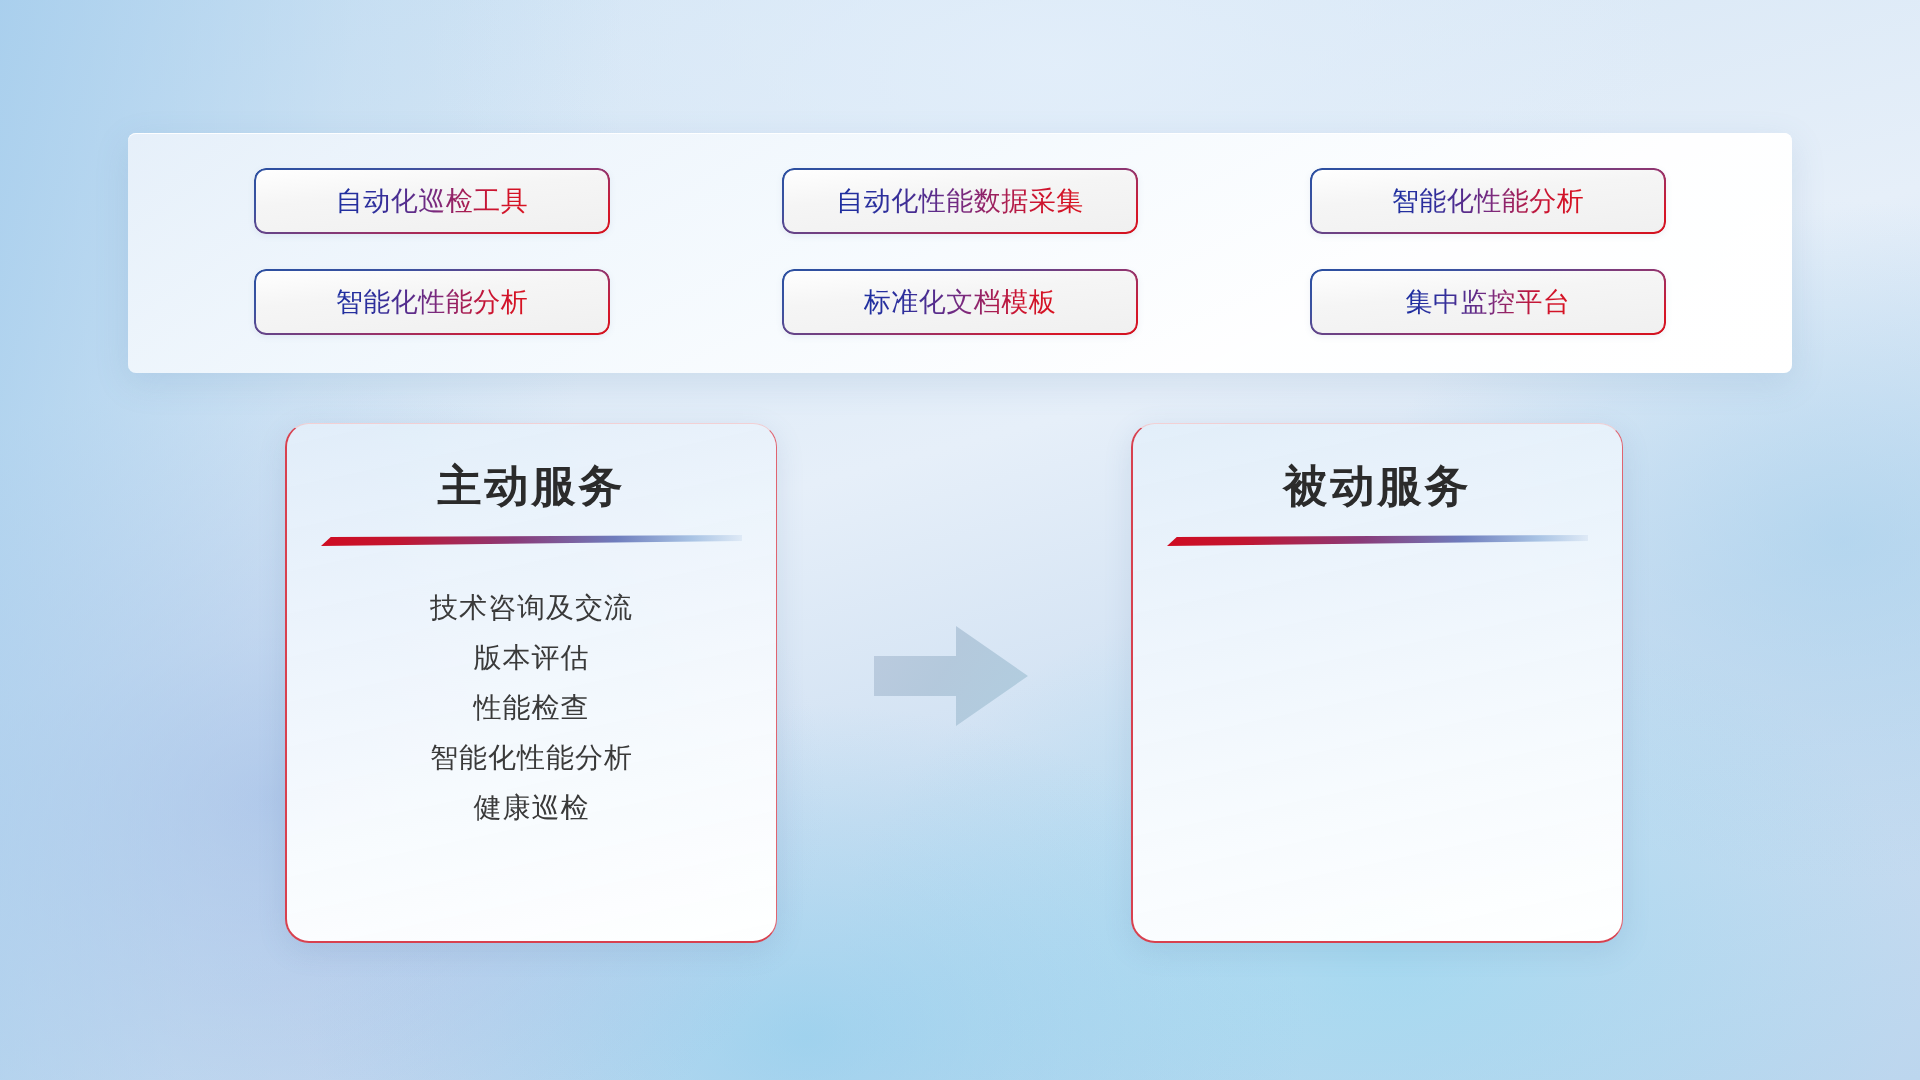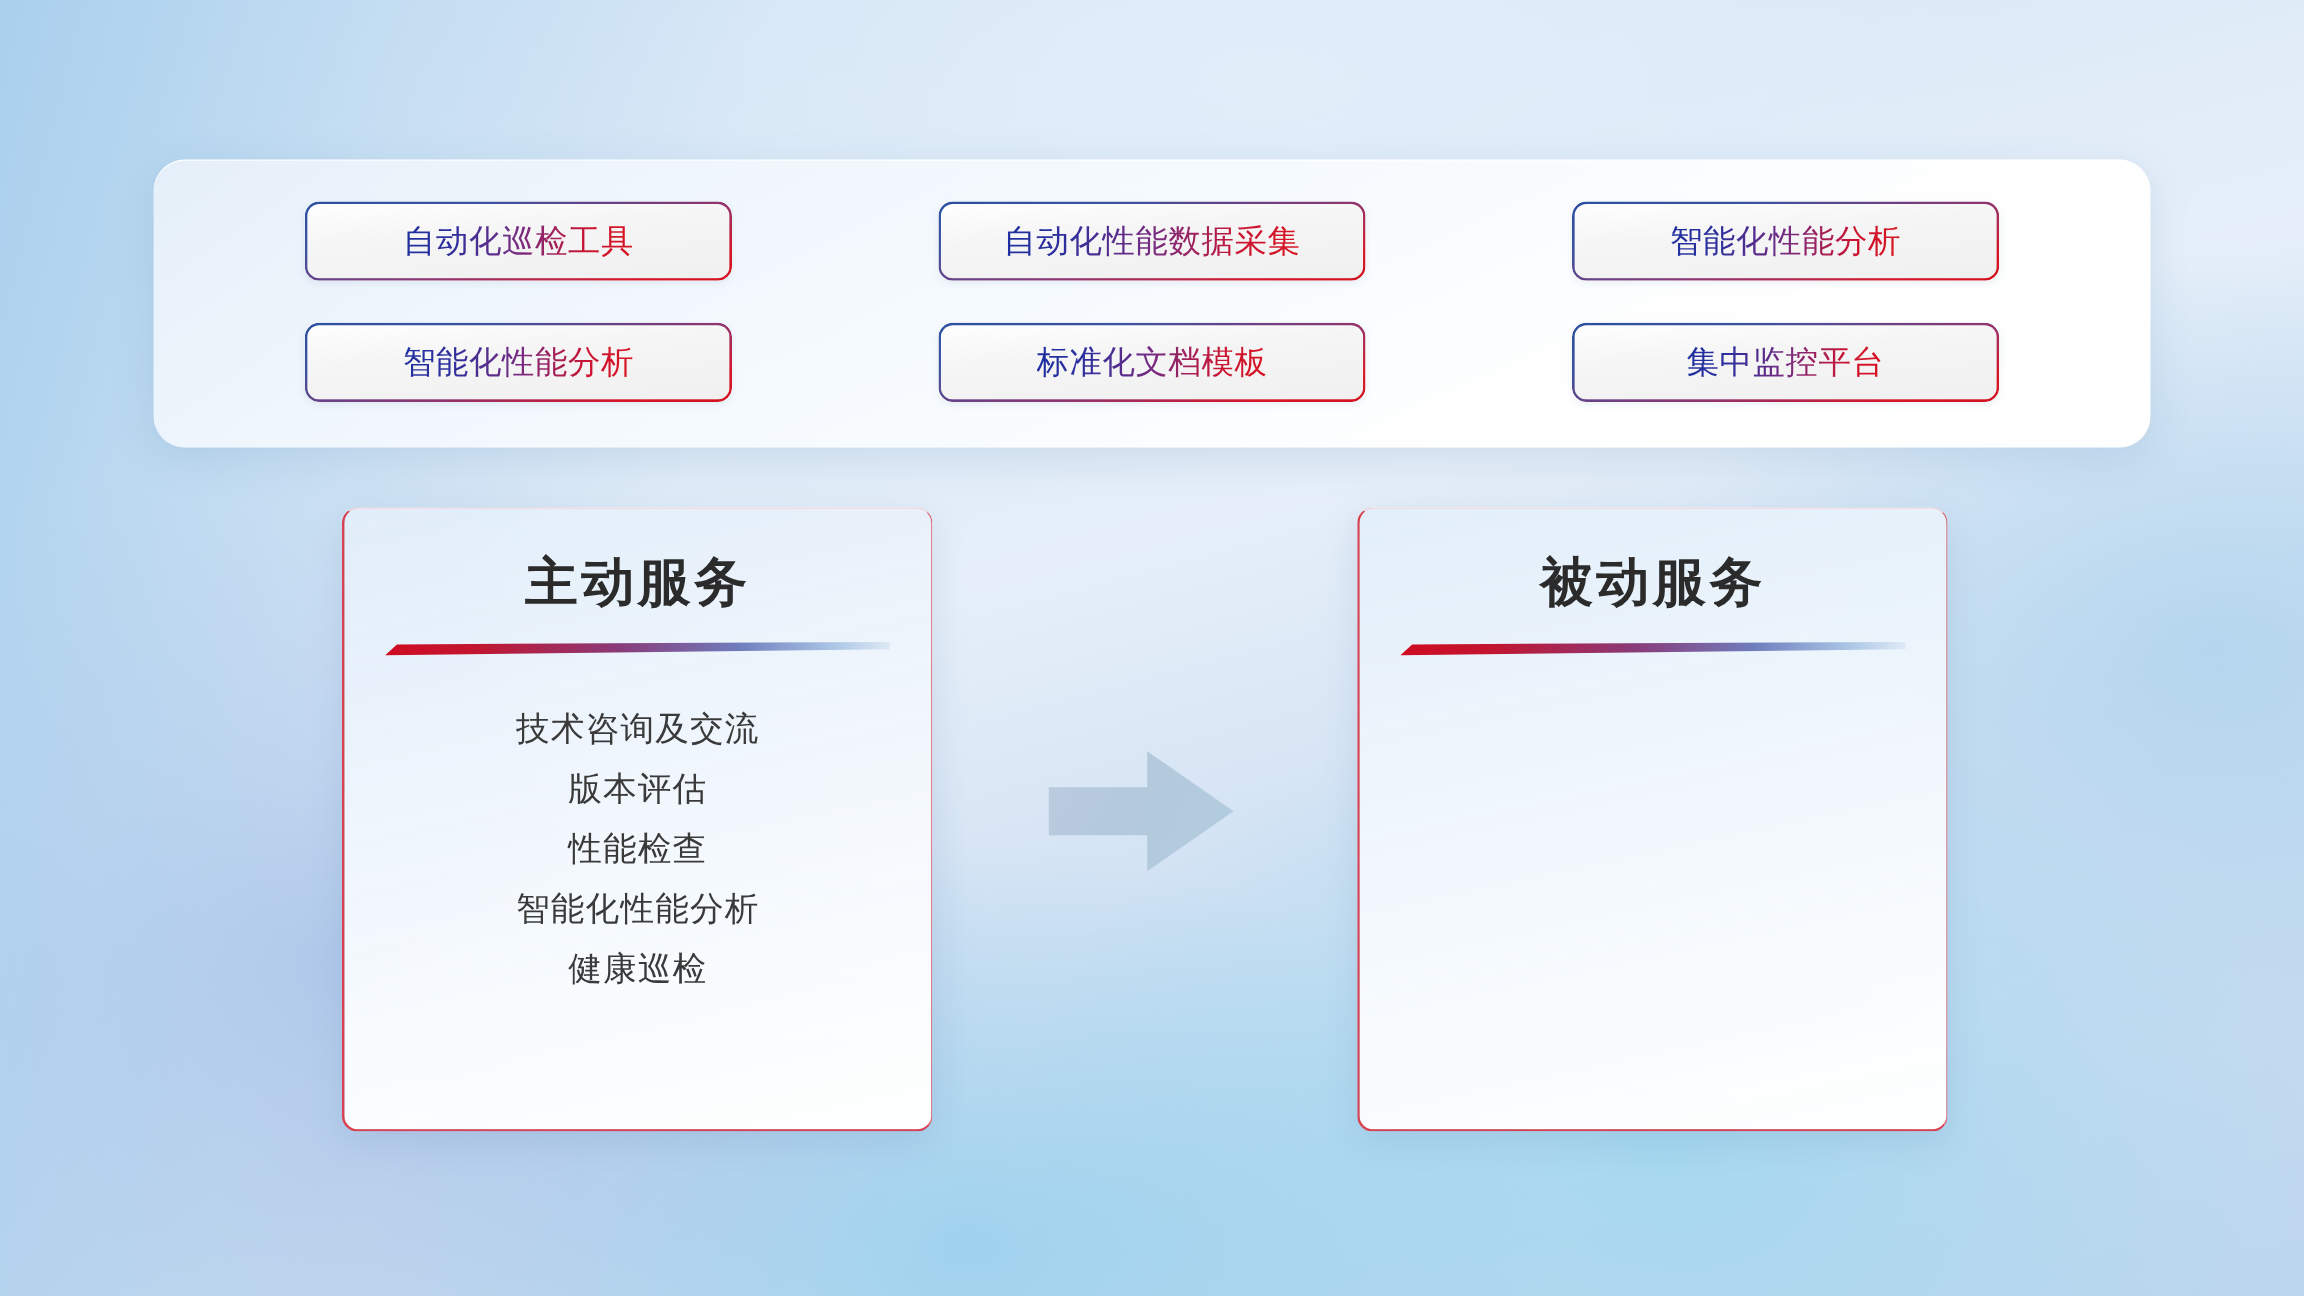--- a/index.html
+++ b/index.html
@@ -26,21 +26,21 @@
     position:absolute; left:0; top:0; width:620px; height:1080px;
     background:linear-gradient(100deg, rgba(163,204,236,.85) 0%, rgba(178,212,238,.35) 45%, rgba(255,255,255,0) 80%);
     pointer-events:none;
   }
 
   
   .tools-panel{
     position:absolute;
     left:128px; top:133px;
     width:1664px; height:240px;
-    border-radius:26px;
+    border-radius:8px;
     background:linear-gradient(155deg, rgba(236,243,251,.88) 0%, rgba(245,250,254,.94) 38%, rgba(255,255,255,.97) 72%, rgba(255,255,255,1) 100%);
     box-shadow:0 10px 34px rgba(90,130,175,.16), inset 0 1px 0 rgba(255,255,255,.9);
     display:grid;
     grid-template-columns:repeat(3,1fr);
     grid-auto-rows:1fr;
     align-items:center;
     justify-items:center;
     padding:26px 40px 30px;
     row-gap:18px;
   }
@@ -77,21 +77,21 @@
     color:transparent;
     -webkit-text-fill-color:transparent;
     white-space:nowrap;
   }
 
   
   .card{
     position:absolute;
     top:423px;
     width:492px; height:520px;
-    border-radius:13px;
+    border-radius:24px;
     background:linear-gradient(168deg, rgba(226,238,249,.93) 0%, rgba(238,245,252,.95) 34%, rgba(249,252,254,.97) 70%, rgba(255,255,255,.99) 100%);
     border-left:2px solid #d8414f;
     border-right:1.6px solid #e06470;
     border-bottom:2px solid #d8414f;
     border-top:1px solid rgba(240,200,205,.85);
     box-shadow:0 8px 28px rgba(85,125,170,.16);
     padding:26px 30px 0;
   }
   .card-left { left:285px; }
   .card-right{ left:1131px; }

